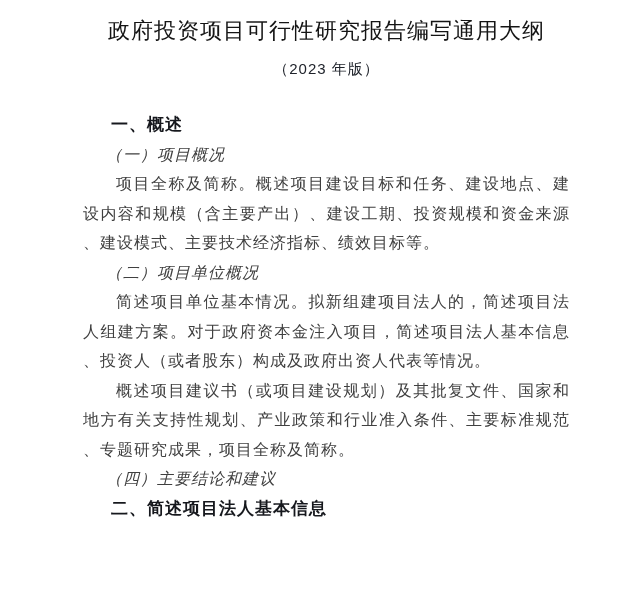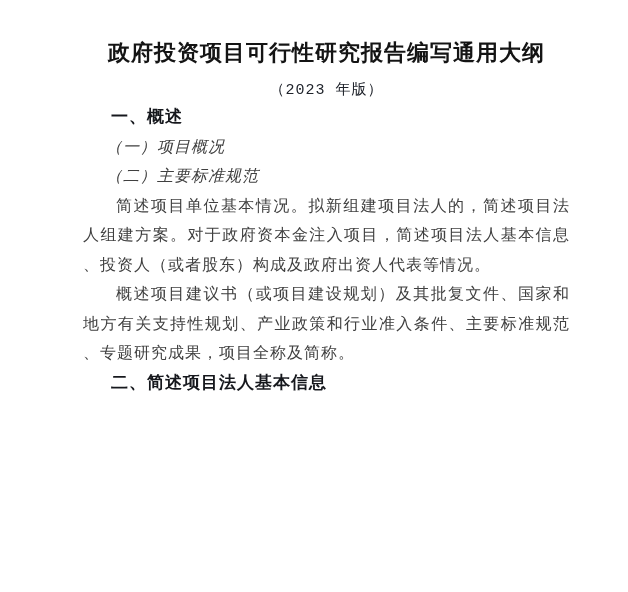--- a/index.html
+++ b/index.html
@@ -15,40 +15,41 @@
     font-family: "Liberation Serif", serif;
   }
   .page {
     box-sizing: border-box;
     width: 628px;
     height: 592px;
     padding: 0 58px 0 83px;
     background: #ffffff;
   }
   .doc-title {
-    margin: 38px 0 0 0;
+    margin: 16px 0 0 0;
     text-align: center;
     font-family: "Liberation Serif", serif;
-    font-weight: bold;
+    font-weight: normal;
     font-size: 22px;
     line-height: 30px;
     letter-spacing: 1px;
     color: #141414;
     white-space: nowrap;
   }
   .doc-subtitle {
     margin: 12px 0 0 0;
     text-align: center;
-    font-family: Liberation Mono, monospace;
+    font-family: Liberation Sans, sans-serif;
     font-size: 15px;
     line-height: 22px;
     letter-spacing: 1px;
     color: #20242c;
   }
   .doc-body {
+    margin-top: 30px;
   }
   .doc-block {
     margin: 0;
     font-size: 16px;
     line-height: 29.5px;
     letter-spacing: 1px;
     color: #404040;
   }
   .doc-heading {
     font-family: "Liberation Sans", sans-serif;
@@ -77,26 +78,28 @@
   <h1 class="doc-title">政府投资项目可行性研究报告编写通用大纲</h1>
 
   <div class="doc-subtitle">（2023 年版）</div>
 
   <div class="doc-body">
 
     <div class="doc-block doc-heading">一、概述</div>
 
     <div class="doc-block doc-subheading">（一）项目概况</div>
 
+    <p class="doc-block doc-paragraph">项目全称及简称。概述项目建设目标和任务、建设地点、建设内容和规模（含主要产出）、建设工期、投资规模和资金来源、建设模式、主要技术经济指标、绩效目标等。</p>
 
-    <div class="doc-block doc-subheading">（二）主要标准规范</div>
+    <div class="doc-block doc-subheading">（二）项目单位概况</div>
 
     <p class="doc-block doc-paragraph">简述项目单位基本情况。拟新组建项目法人的，简述项目法人组建方案。对于政府资本金注入项目，简述项目法人基本信息、投资人（或者股东）构成及政府出资人代表等情况。</p>
 
 
     <p class="doc-block doc-paragraph">概述项目建议书（或项目建设规划）及其批复文件、国家和地方有关支持性规划、产业政策和行业准入条件、主要标准规范、专题研究成果，项目全称及简称。</p>
 
+    <div class="doc-block doc-subheading">（四）主要结论和建议</div>
 
 
     <div class="doc-block doc-heading">二、简述项目法人基本信息</div>
 
   </div>
 </div>
 
 </body></html>

